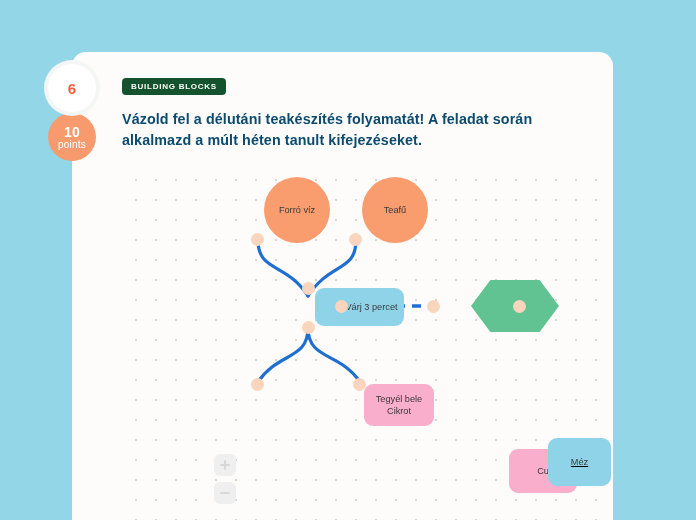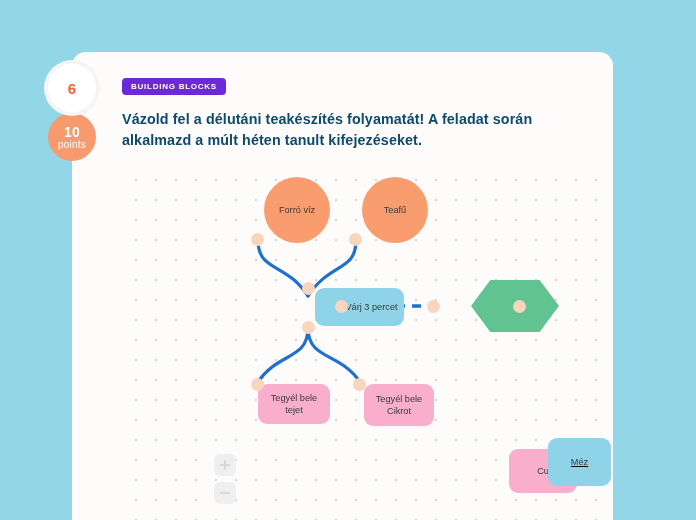--- a/index.html
+++ b/index.html
@@ -29,21 +29,21 @@
     background:#f79a6e;color:#ffffff;
     display:flex;flex-direction:column;align-items:center;justify-content:center;
     line-height:1;z-index:5;
   }
   .badge-points .pv{font-size:14px;font-weight:700;letter-spacing:.2px;}
   .badge-points .pl{font-size:10px;font-weight:400;margin-top:1px;letter-spacing:.2px;}
 
   
   .tag{
     position:absolute;left:50px;top:26px;
-    background:#6d28d9;color:#ffffff;border-radius:4px;
+    background:#14532d;color:#ffffff;border-radius:4px;
     padding:4px 9px 4px 9px;
     font-size:8px;font-weight:700;letter-spacing:.75px;
   }
   .lead{
     position:absolute;left:50px;top:57px;width:468px;
     font-size:14.3px;font-weight:700;color:#0c4a6e;line-height:1.5;
     letter-spacing:.1px;
   }
 
   
@@ -133,23 +133,20 @@
   </div>
 
   <div class="node n-rect n-blue" style="left:276px;top:288px;width:65px;height:38px;padding-left:24px;">
     <div class="lbl">Várj 3 percet</div>
   </div>
 
   <div class="node n-diamond" style="left:432px;top:280px;width:88px;height:52px;">
     <div class="dia-shape"></div>
   </div>
 
-  <div class="node n-rect n-pink" style="left:219px;top:384px;width:72px;height:40px;">
-    <div class="lbl">Tegyél bele tejet</div>
-  </div>
 
   <div class="node n-rect n-pink" style="left:470px;top:449px;width:68px;height:44px;z-index:2;">
     <div class="lbl">Cu</div>
   </div>
 
   <div class="node n-rect n-pink" style="left:325px;top:384px;width:70px;height:42px;">
     <div class="lbl">Tegyél bele Cikrot</div>
   </div>
 
   <div class="node n-rect n-blue" style="left:509px;top:438px;width:63px;height:48px;z-index:3;text-decoration:underline;">

